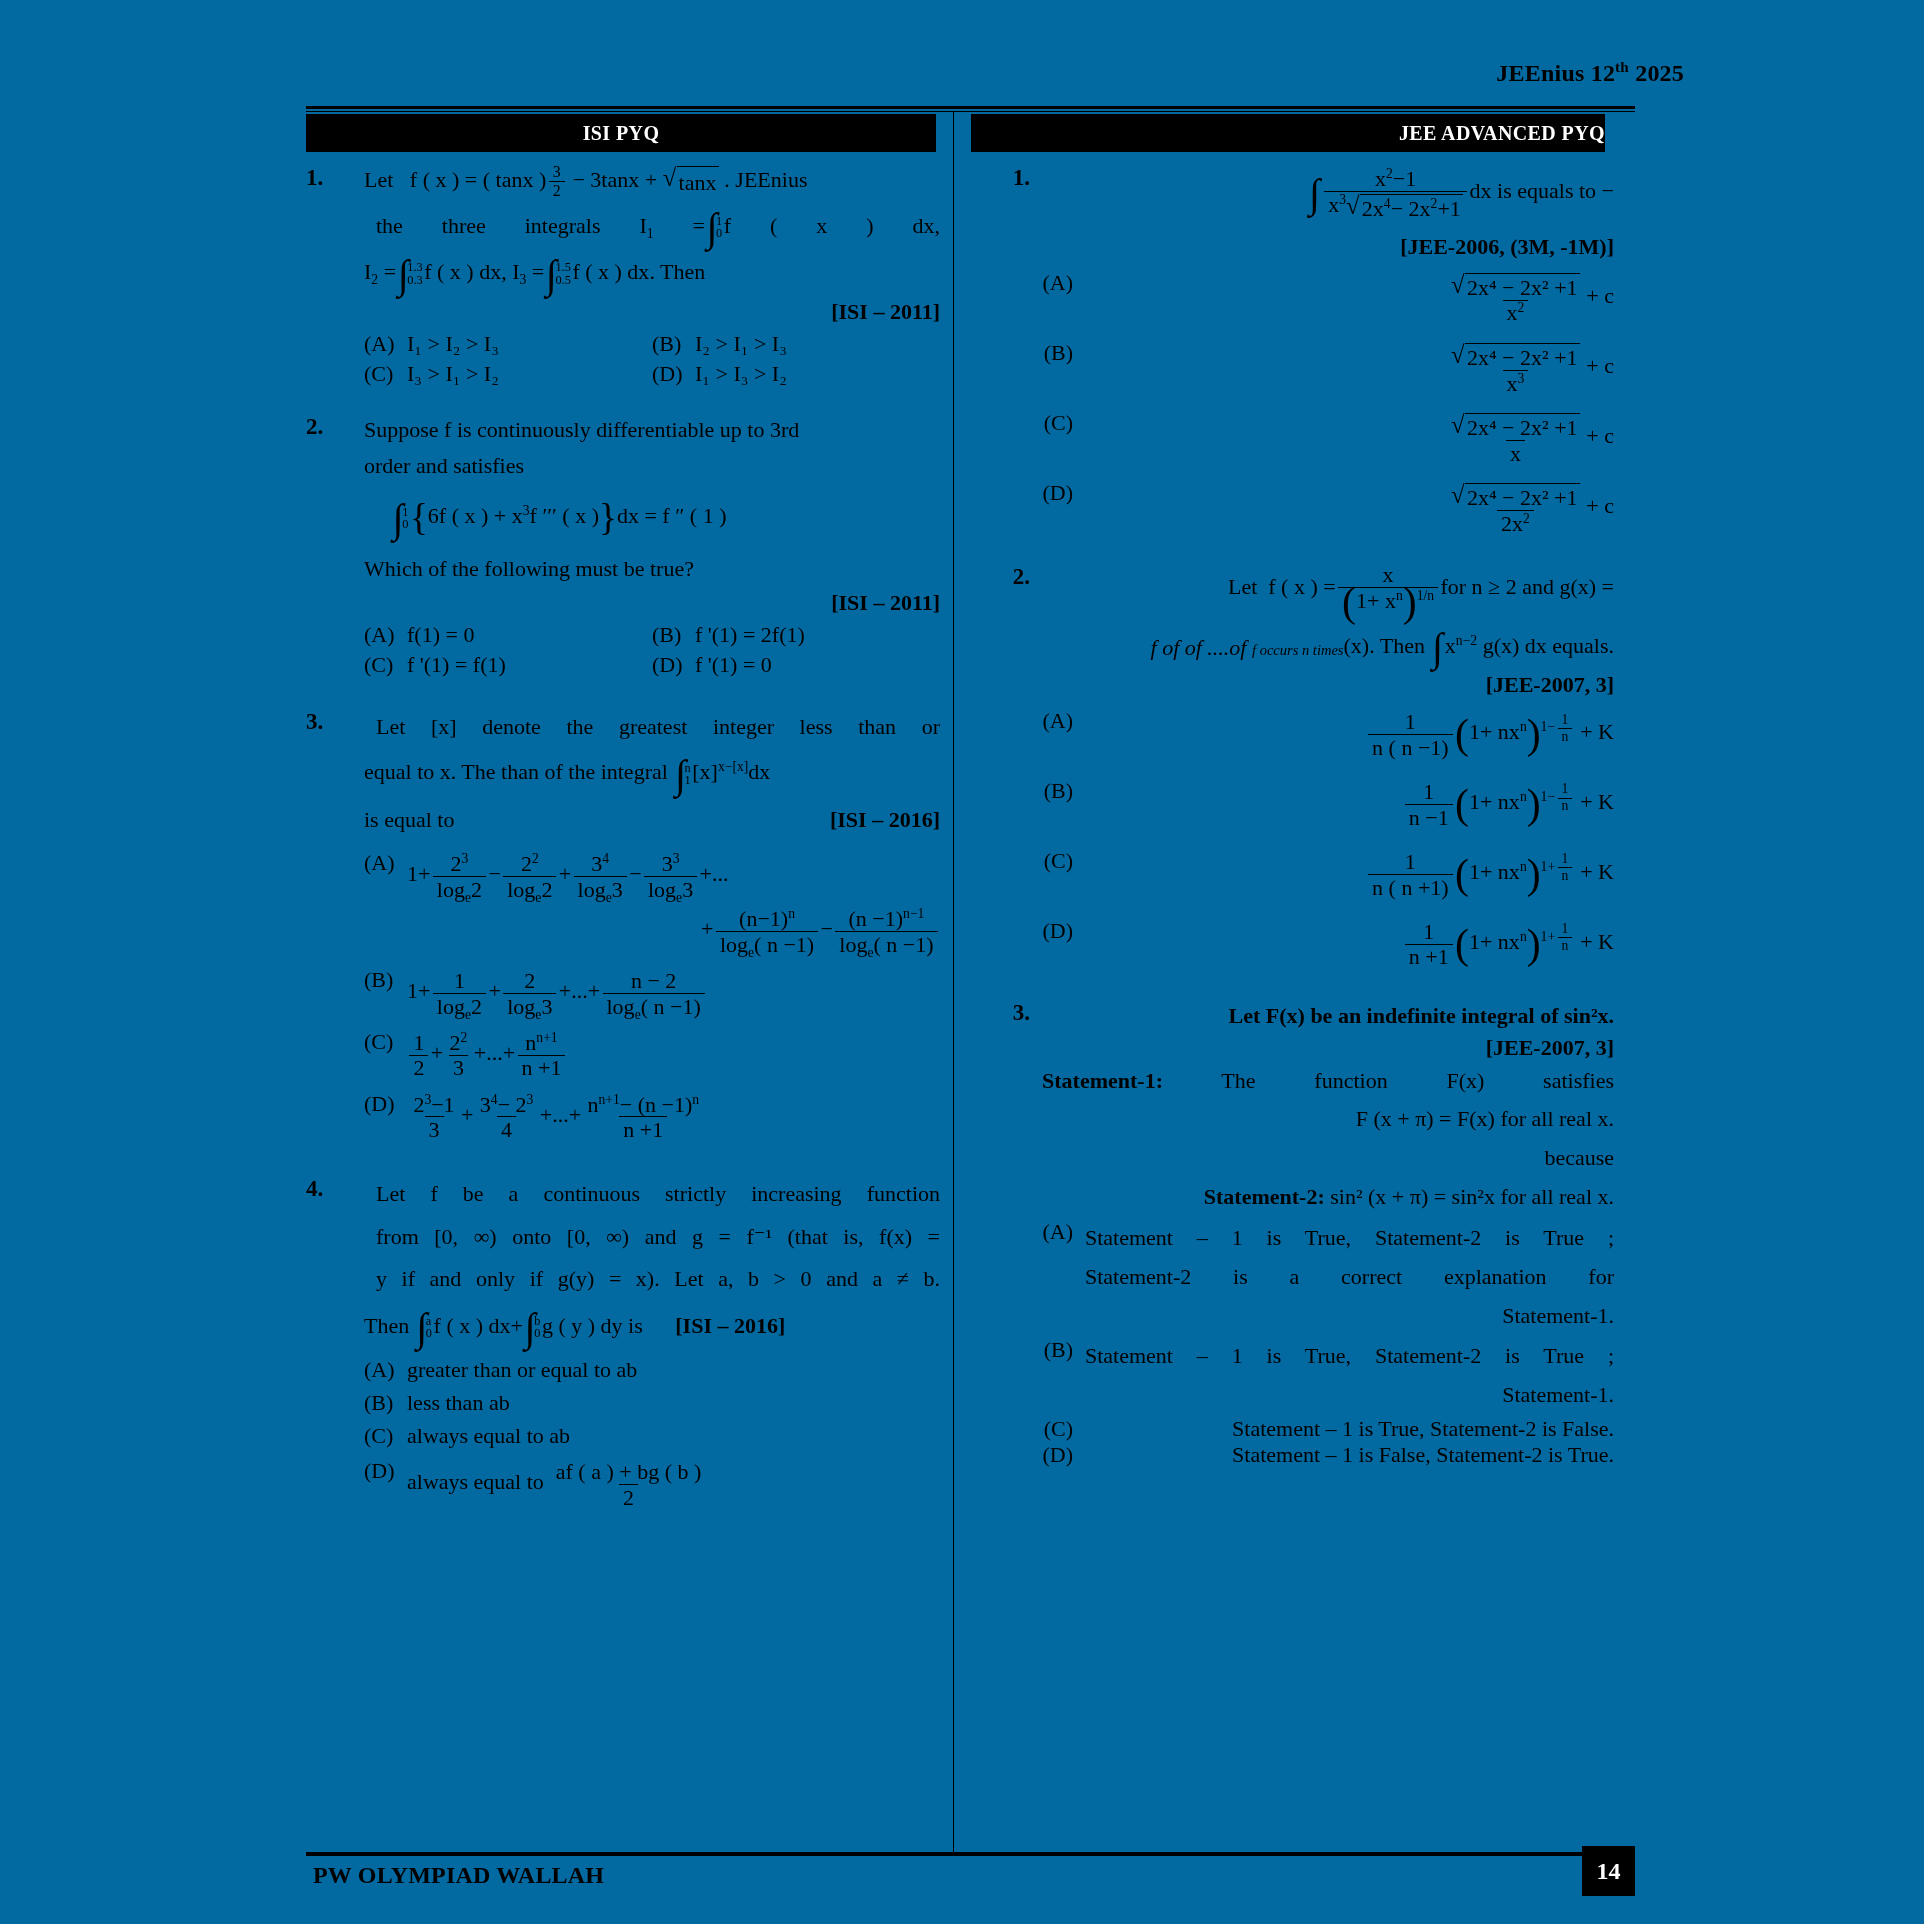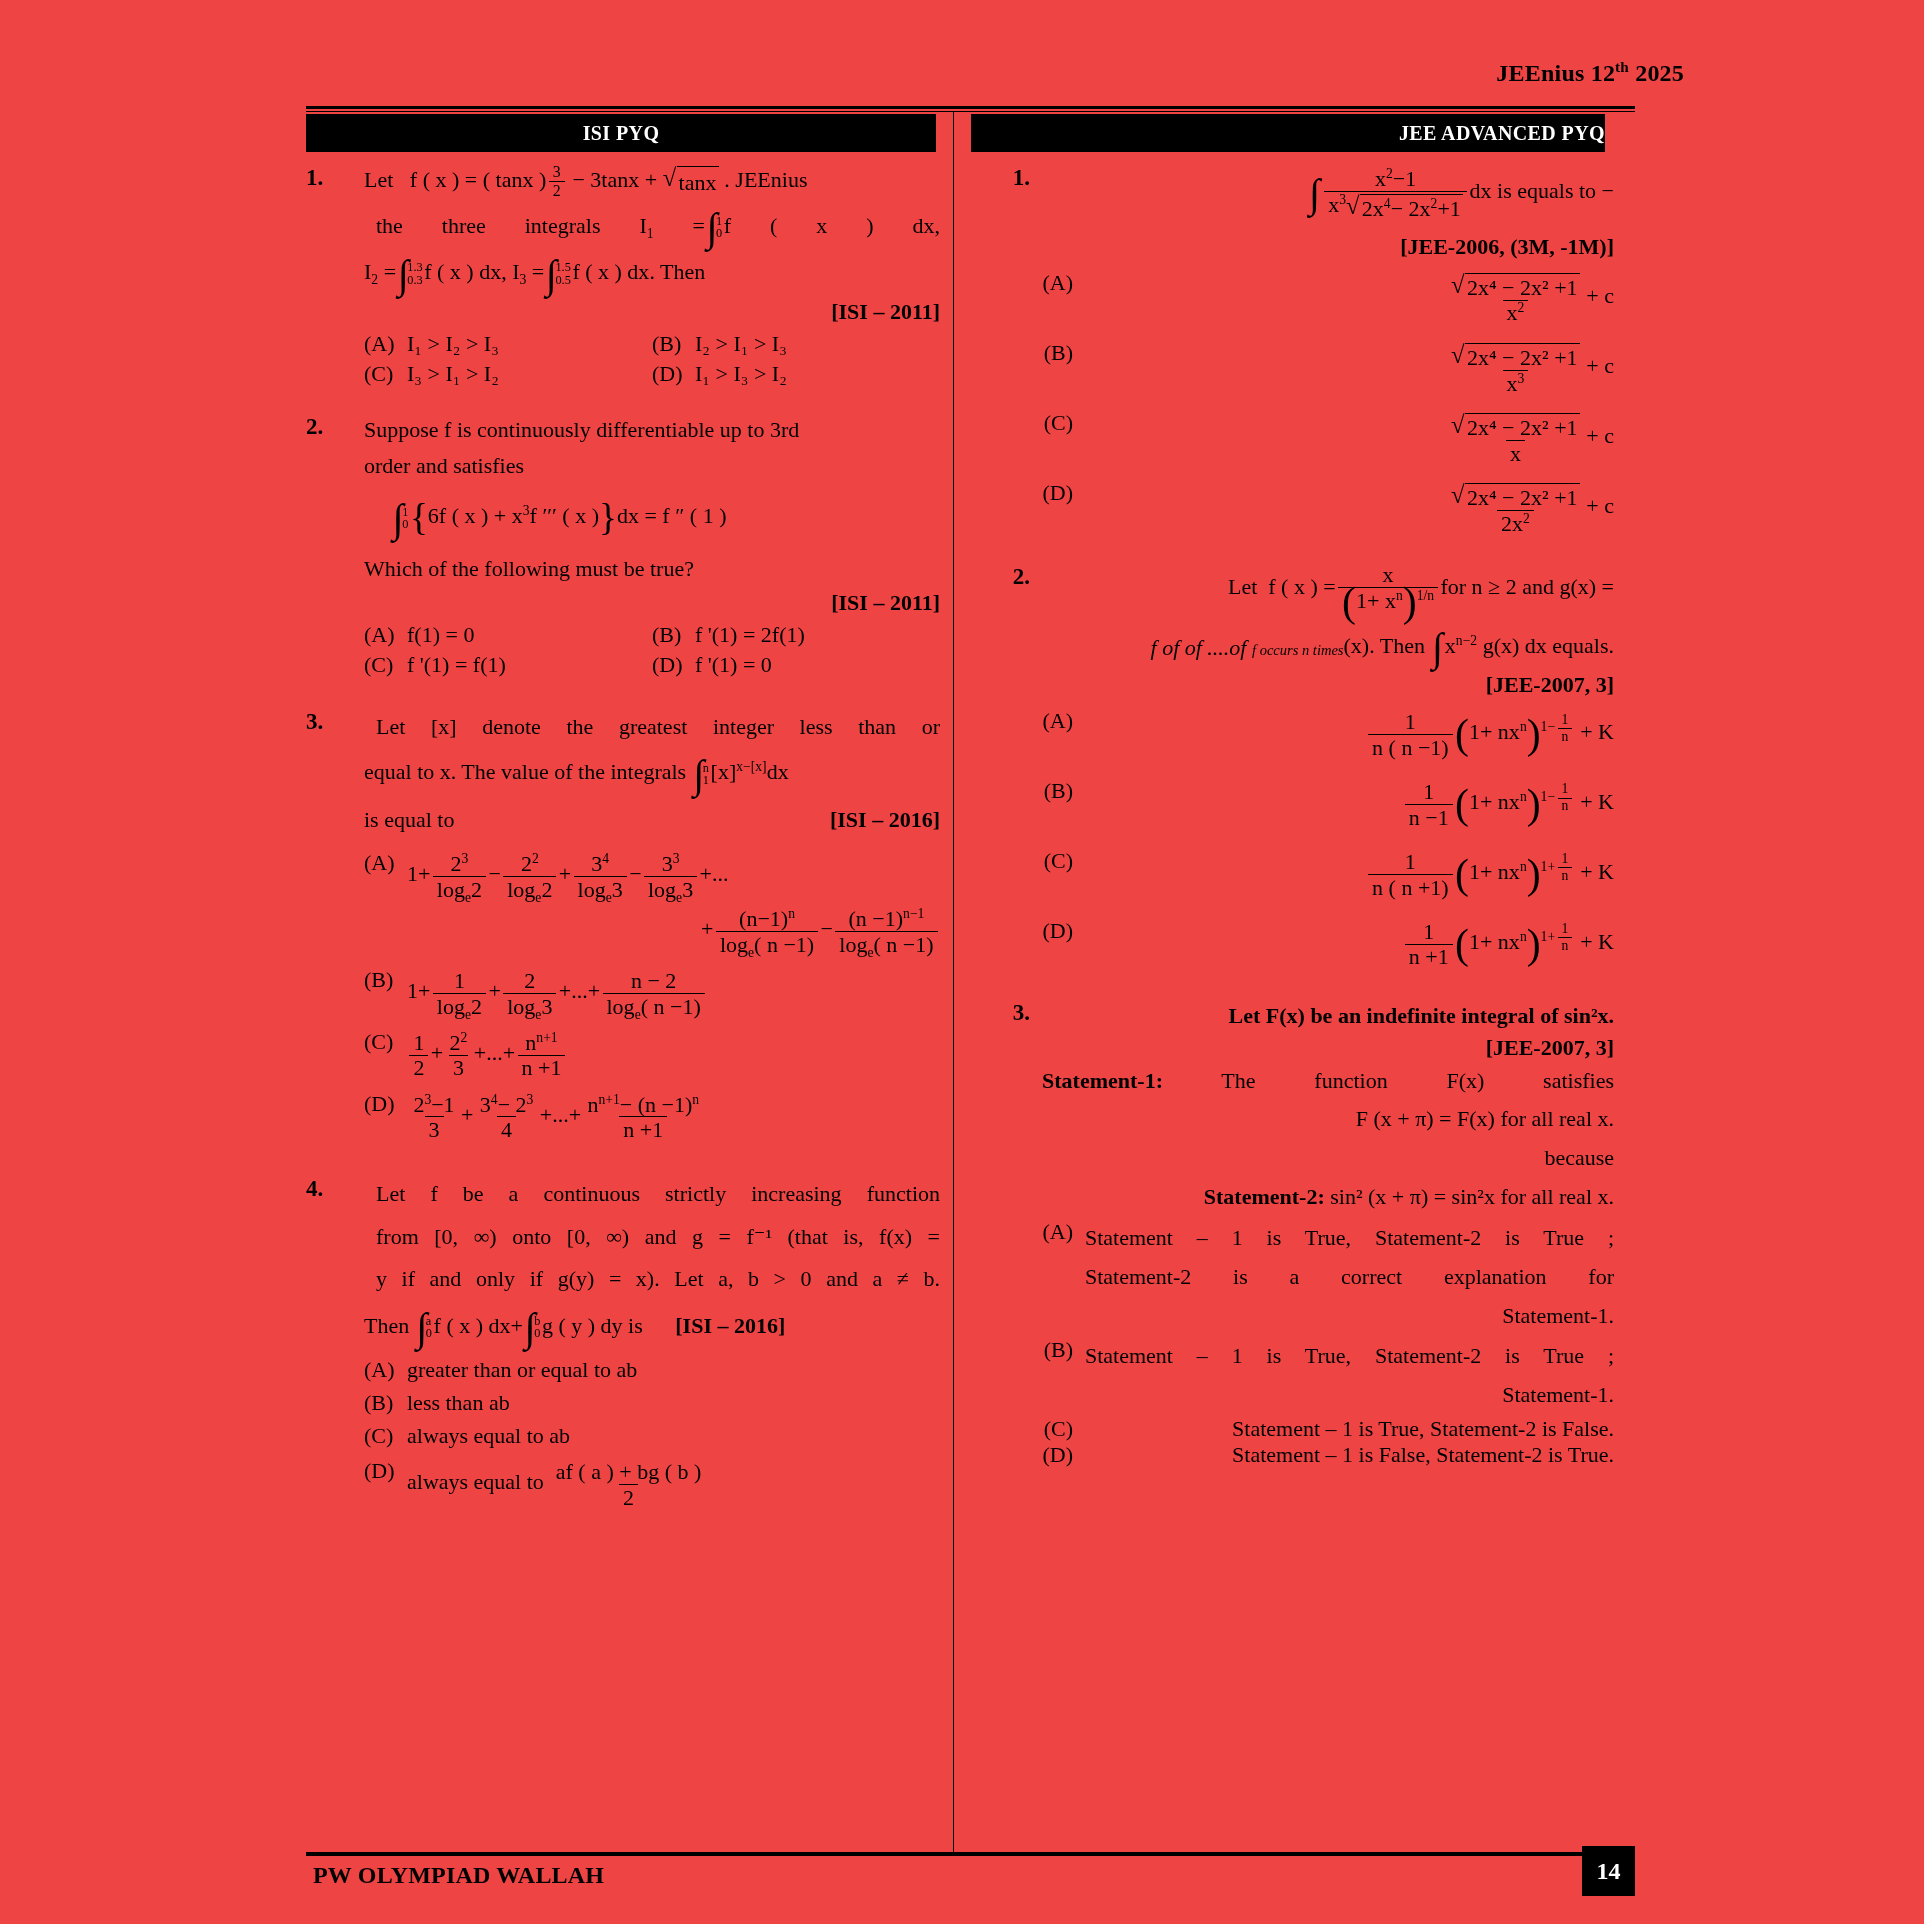--- a/index.html
+++ b/index.html
@@ -4,21 +4,21 @@
 <style>
   html, body {
     margin: 0;
     padding: 0;
     background: #ffffff;
   }
   .page {
     position: relative;
     width: 1925px;
     height: 1925px;
-    background: #ef4444;
+    background: #0369a1;
     font-family: "Liberation Serif", "DejaVu Serif", serif;
     color: #000000;
     box-sizing: border-box;
   }
 
   
   .runhead {
     position: absolute;
     top: 58px;
     right: 241px;
@@ -318,21 +318,21 @@
           </div>
         </div>
       </div>
     </div>
 
     <div class="q" style="margin-bottom:24px;">
       <div class="qnum">3.</div>
       <div class="qbody">
         <div class="para just" style="line-height:1.75;">Let [x] denote the greatest integer less than or</div>
         <div class="para math" style="line-height:1.95;">
-          <span>equal to x. The value of the integrals</span>
+          <span>equal to x. The than of the integral</span>
           <span><span class="intg">
                 <span class="glyph">∫</span>
                 <span class="lims">
                   <span class="up">n</span>
                   <span class="lo">1</span>
                 </span>
               </span><span>[x]</span><sup class="ex">x−[x]</sup><span>dx</span></span>
         </div>
         <div class="para" style="display:flex; justify-content:space-between; line-height:1.9;">
           <span>is equal to</span>

